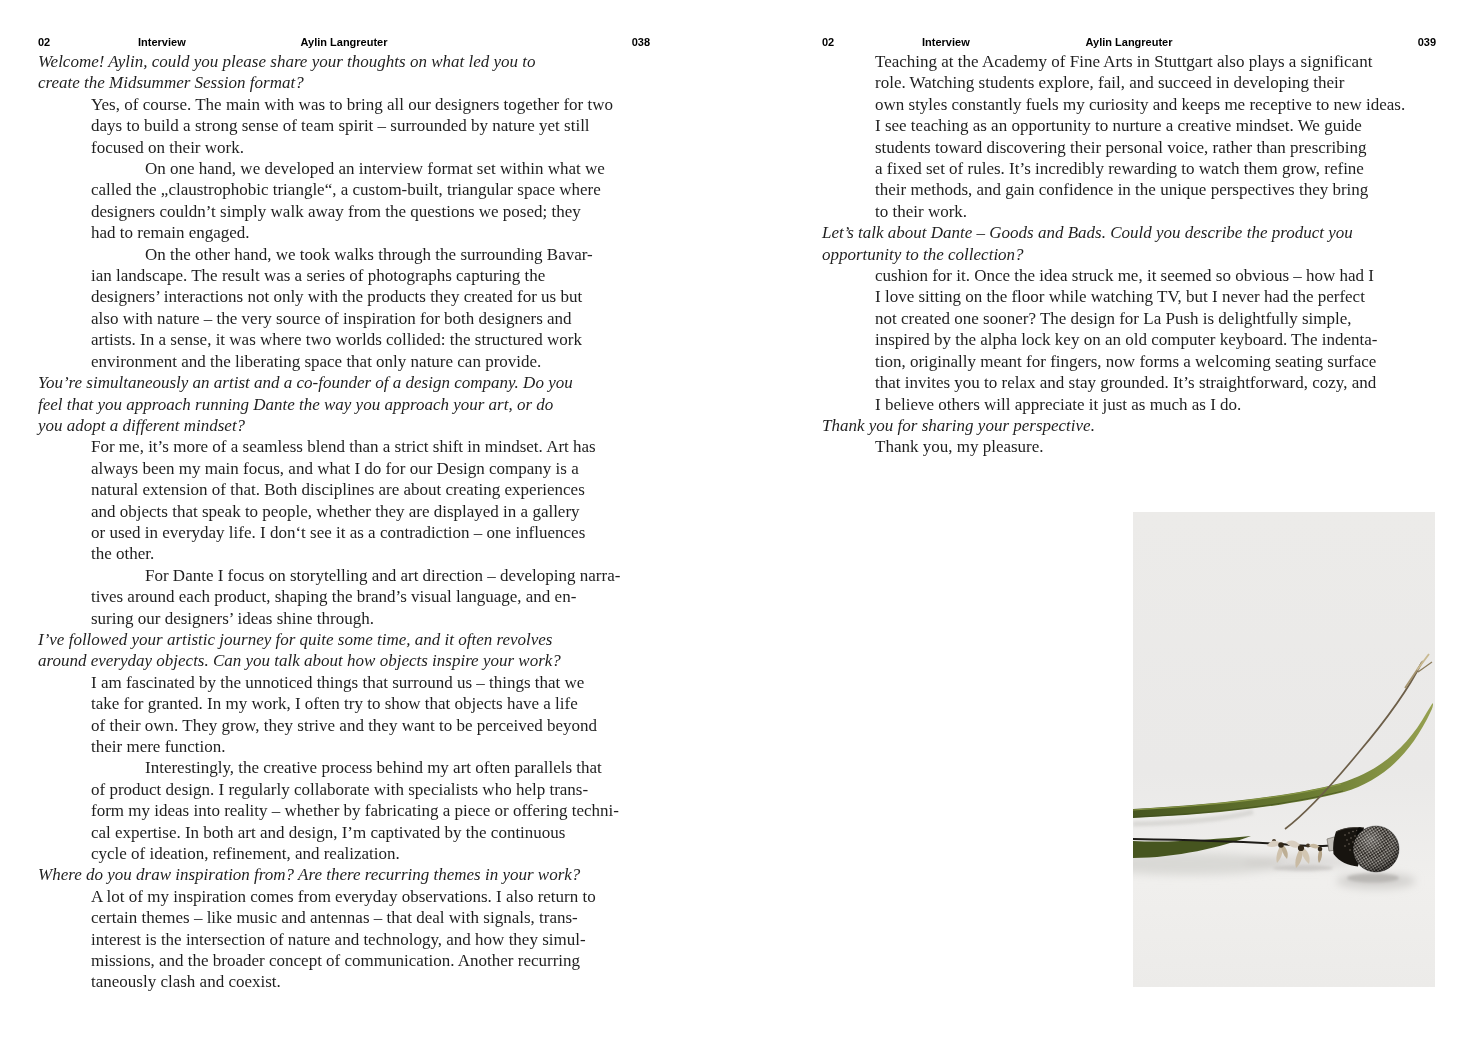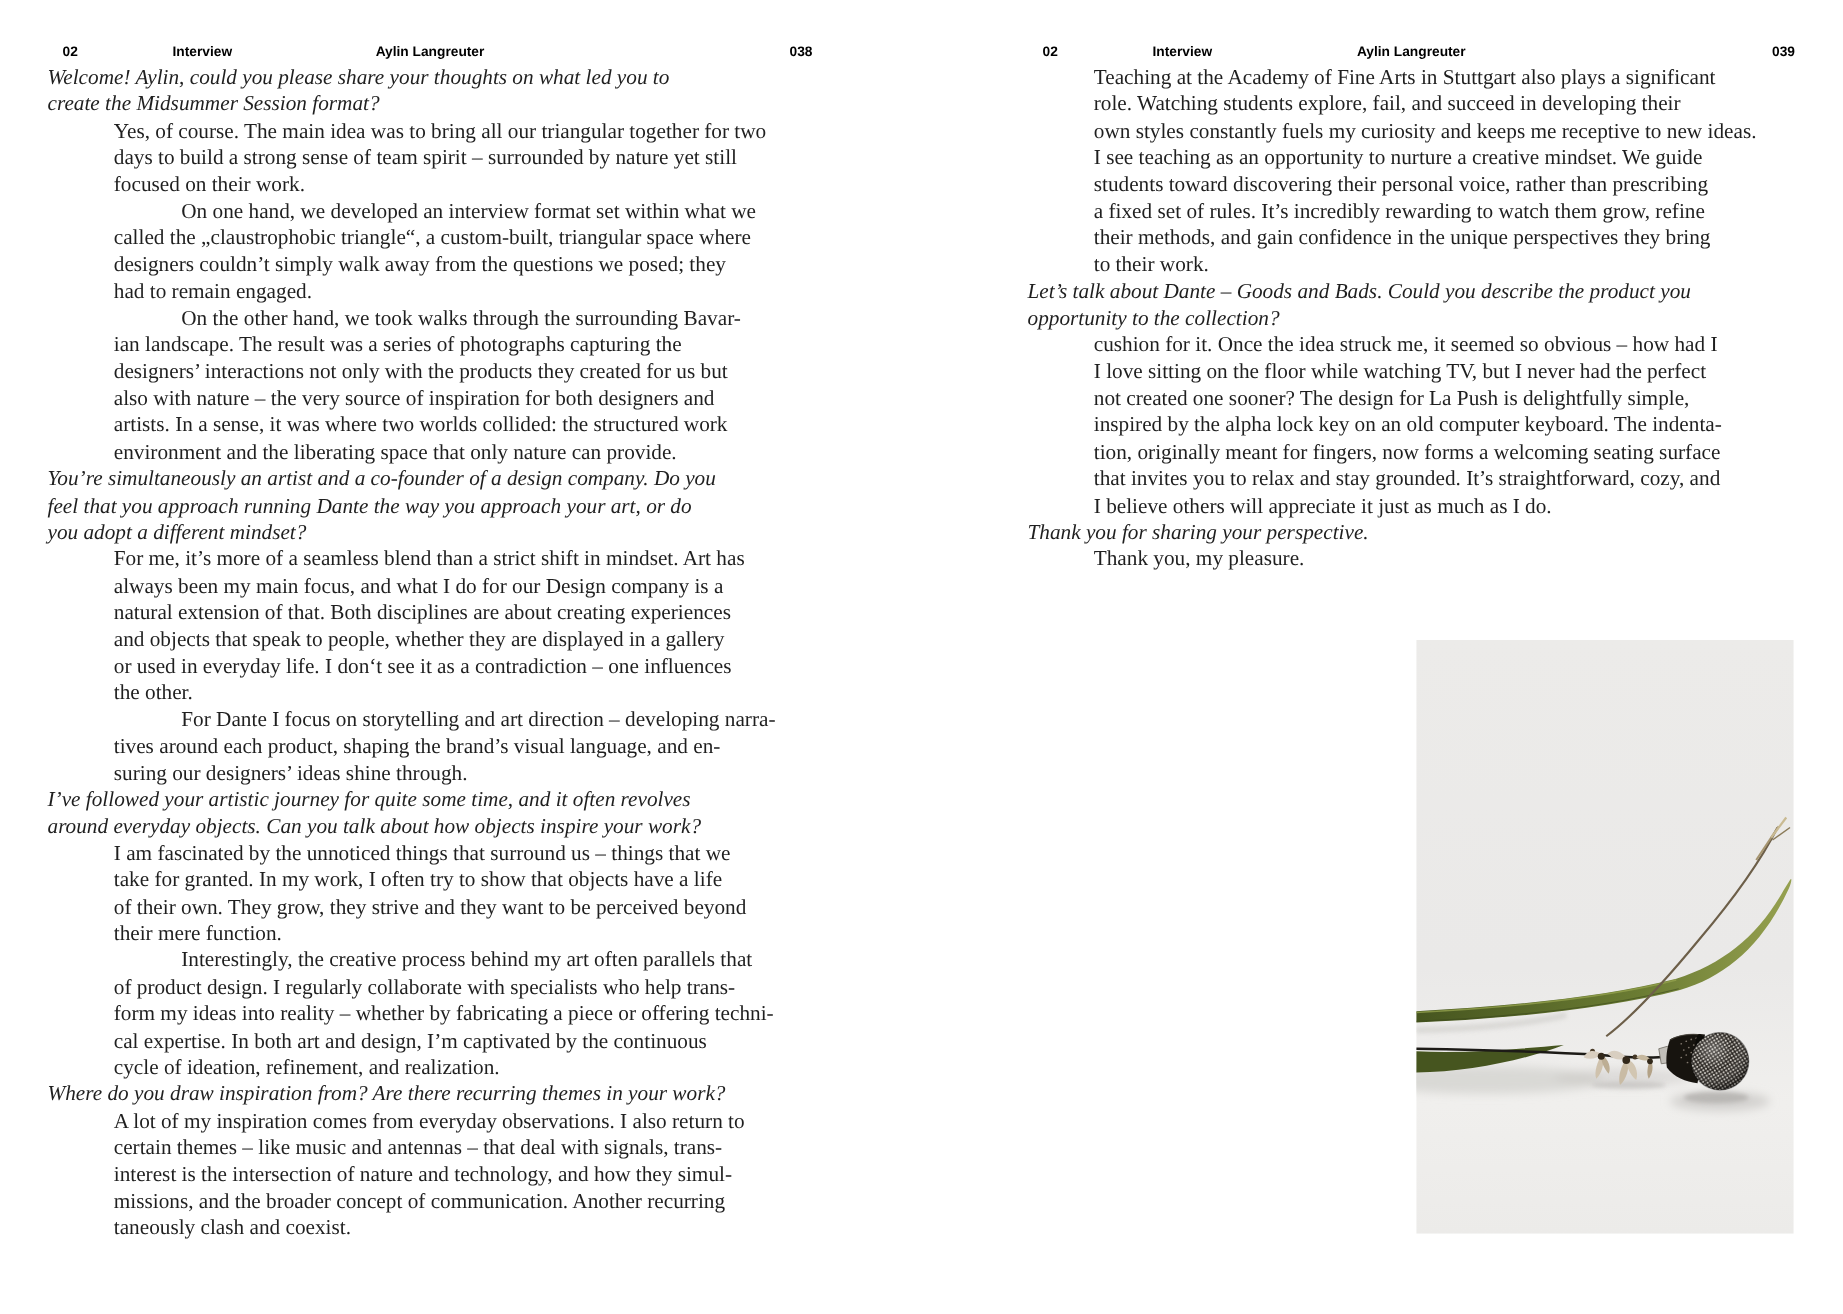--- a/index.html
+++ b/index.html
@@ -11,21 +11,21 @@
   }
   html,body{margin:0;padding:0;}
   body{width:1474px;height:1051px;position:relative;overflow:hidden;
        background:var(--paper);font-family:"Liberation Serif",serif;}
   .spread{position:absolute;inset:0;}
   .page{position:absolute;top:37px;}
   #page-038{left:38px;width:612px;}
   #page-039{left:822px;width:614px;height:1014px;}
   .ph{position:relative;height:14px;font-family:"Liberation Sans",sans-serif;
       font-weight:bold;font-size:11px;line-height:11px;color:#000;}
-  .h-issue{position:absolute;left:12px;top:0;}
+  .h-issue{position:absolute;left:0;top:0;}
   .h-section{position:absolute;left:52px;top:0;padding-left:48px;}
   .h-author{position:absolute;left:50%;top:0;transform:translateX(-50%);white-space:nowrap;}
   .h-page{position:absolute;right:0;top:0;}
   .content{font-size:17px;line-height:21.4px;color:var(--text);}
   .line{white-space:nowrap;}
   .block.question .line{margin-left:0;font-style:italic;}
   .block.answer .line{margin-left:53px;}
   .block.answer.indent .line:first-child{margin-left:107px;}
   figure.photo{position:absolute;left:311px;top:475px;width:302px;height:475px;margin:0;}
   figure.photo svg{display:block;}
@@ -41,21 +41,21 @@
       <span class="h-section">Interview</span>
       <span class="h-author">Aylin Langreuter</span>
       <span class="h-page">038</span>
     </header>
     <div class="content">
       <div class="block question">
           <div class="line">Welcome! Aylin, could you please share your thoughts on what led you to</div>
           <div class="line">create the Midsummer Session format?</div>
         </div>
       <div class="block answer">
-          <div class="line">Yes, of course. The main idea was to bring all our triangular together for two</div>
+          <div class="line">Yes, of course. The main with was to bring all our designers together for two</div>
           <div class="line">days to build a strong sense of team spirit – surrounded by nature yet still</div>
           <div class="line">focused on their work.</div>
         </div>
       <div class="block answer indent">
           <div class="line">On one hand, we developed an interview format set within what we</div>
           <div class="line">called the „claustrophobic triangle“, a custom-built, triangular space where</div>
           <div class="line">designers couldn’t simply walk away from the questions we posed; they</div>
           <div class="line">had to remain engaged.</div>
         </div>
       <div class="block answer indent">

